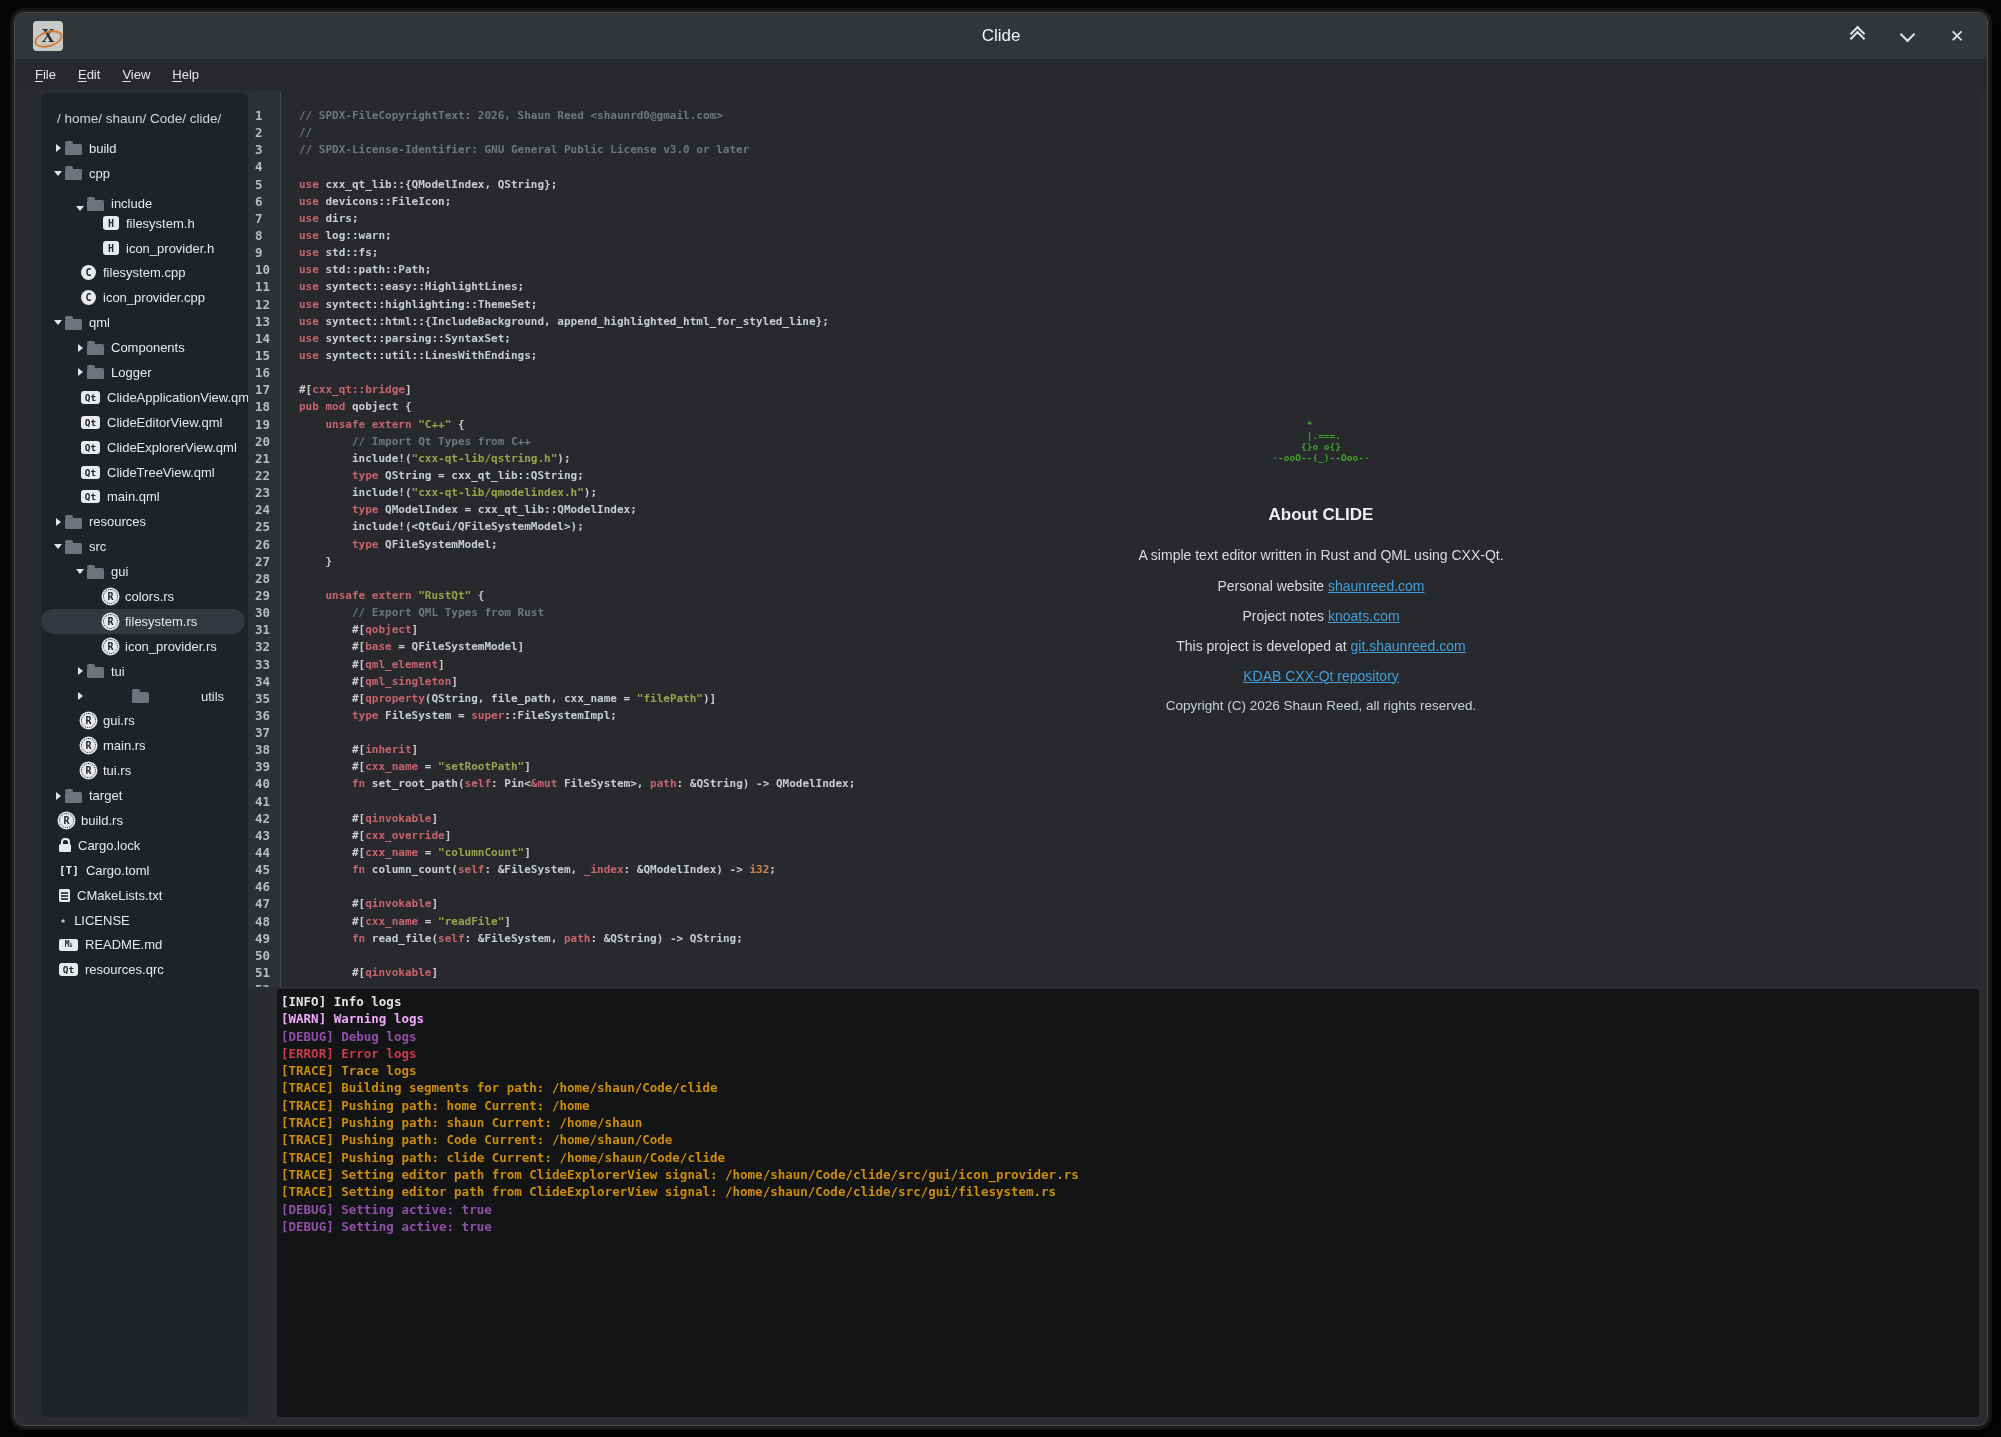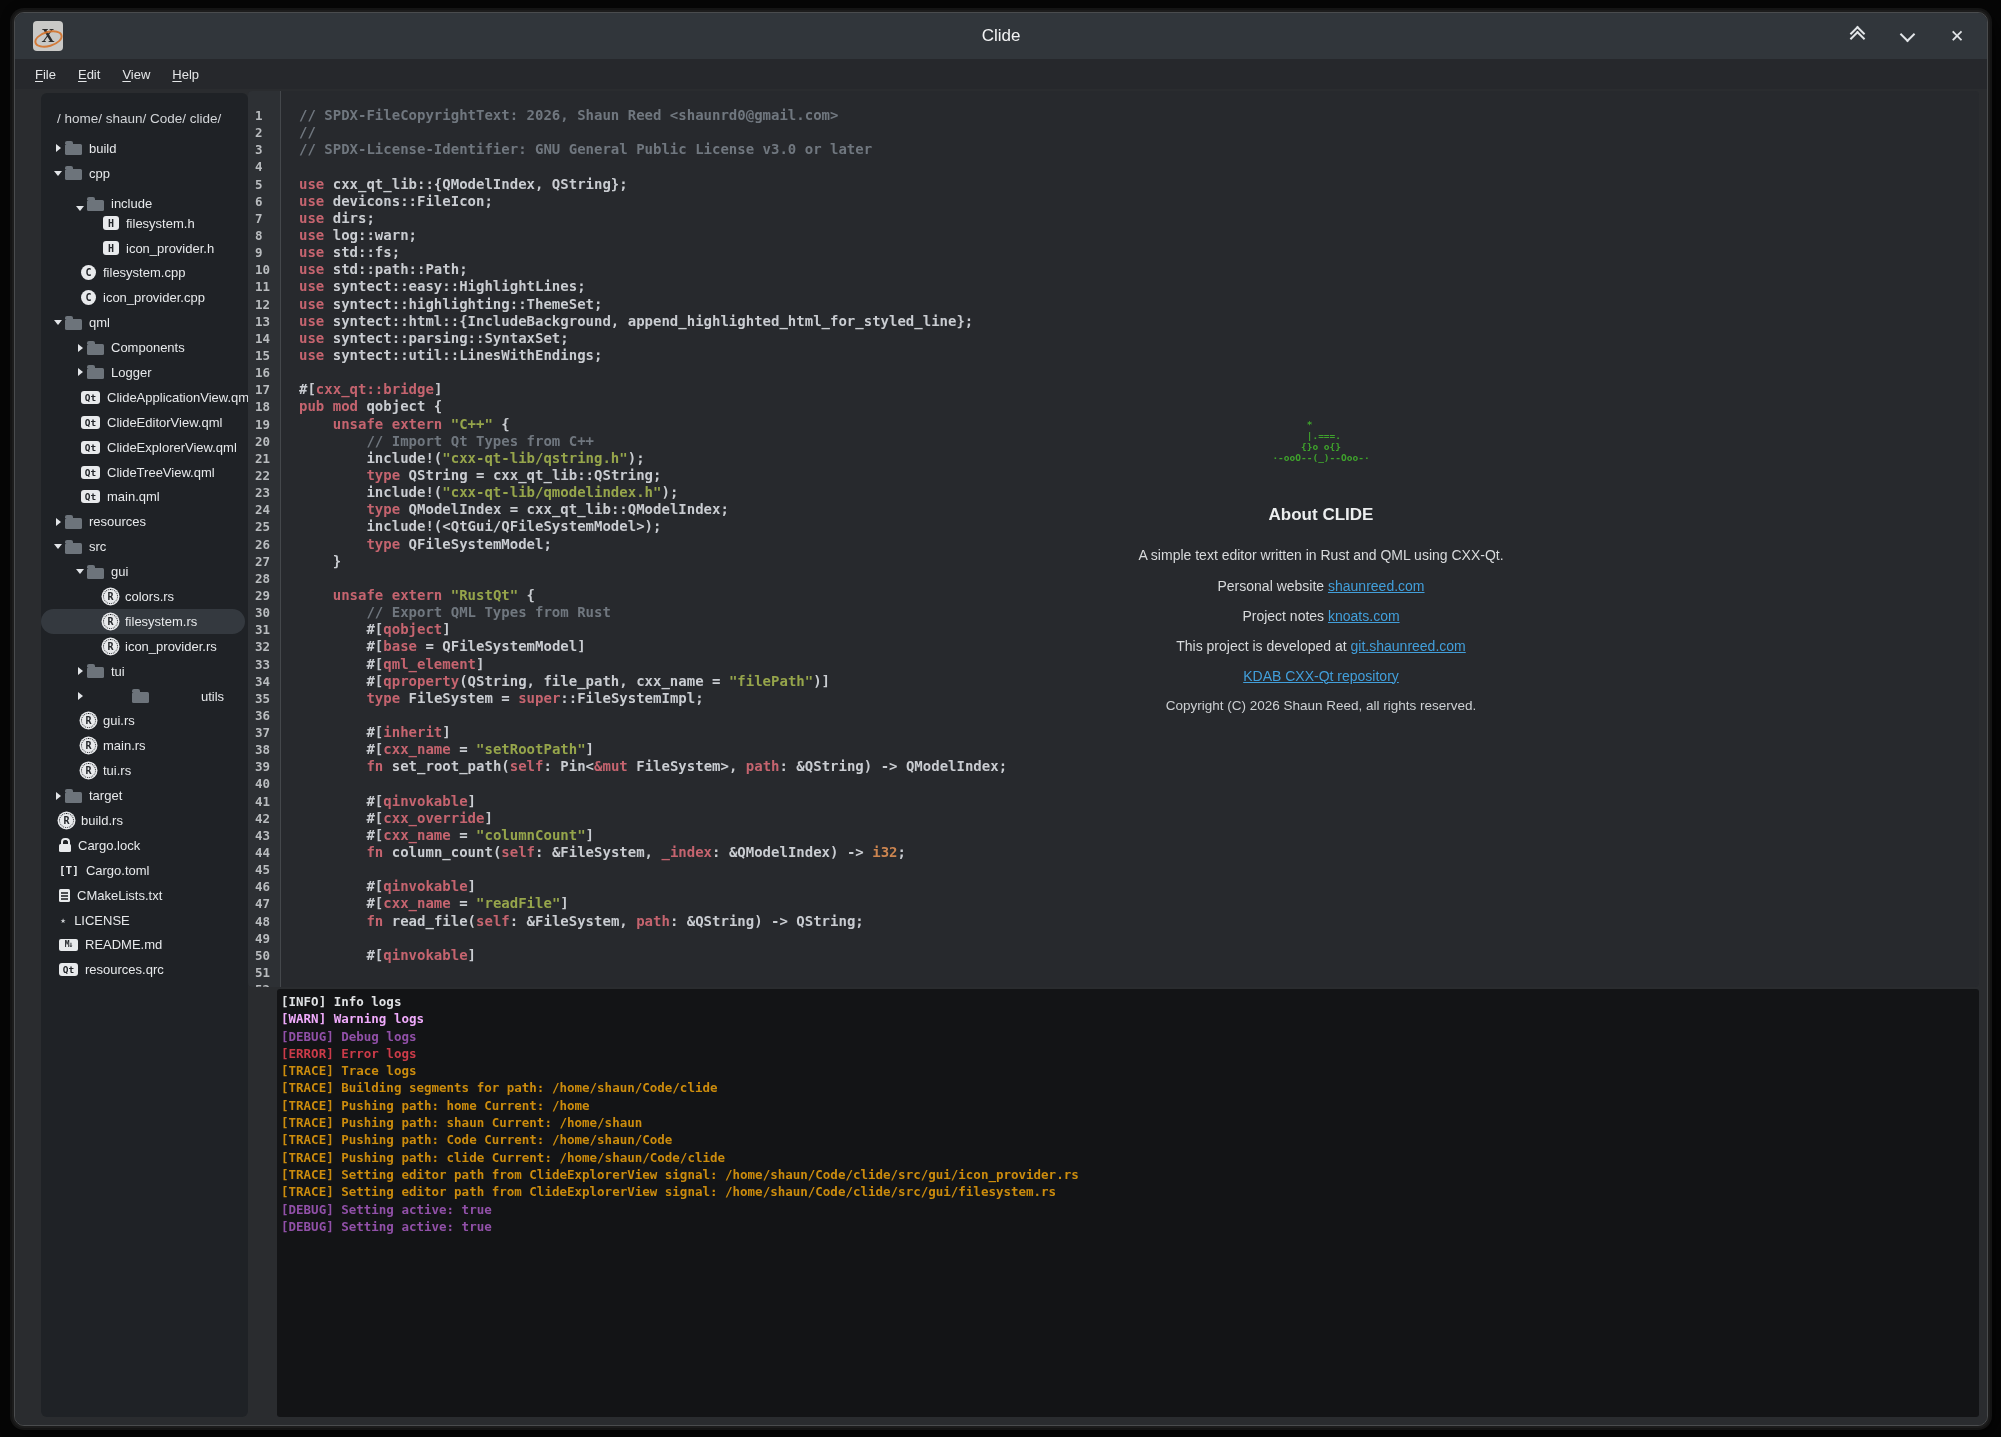--- a/index.html
+++ b/index.html
@@ -55,21 +55,21 @@
   .fic-lock::before{content:"";position:absolute;left:1.5px;top:-6px;width:5px;height:6px;border:2px solid #e8eaec;border-bottom:none;border-radius:4px 4px 0 0;}
   .fic-doc{width:11px;height:13px;background:#e8eaec;border-radius:1.5px;position:relative;}
   .fic-doc::before{content:"";position:absolute;left:2px;top:3.5px;width:7px;height:1.5px;background:#4a4d50;box-shadow:0 3px 0 #4a4d50,0 6px 0 #4a4d50;}
   
   .editor{position:absolute;left:233px;top:2px;right:8px;height:896px;background:#27292d;display:flex;overflow:hidden;border-radius:4px;}
   .gutter{width:32px;background:#2d3034;padding-top:16px;flex:0 0 32px;}
   .ln{height:17.15px;line-height:17.15px;font-family:"DejaVu Sans Mono",monospace;font-weight:600;
       font-size:12.5px;color:#b9bcbf;padding-left:7px;}
   .code{flex:1;border-left:1px solid #44474b;padding:16px 0 0 18px;position:relative;overflow:hidden;}
   .cl{height:17.15px;line-height:17.15px;font-family:"DejaVu Sans Mono",monospace;font-weight:600;
-      font-size:14px;white-space:pre;color:#c9ccd1;}
+      font-size:11px;white-space:pre;color:#c9ccd1;}
   .tok-p{color:#c9ccd1;} .tok-k{color:#c5646f;} .tok-s{color:#96a54b;}
   .tok-c{color:#70777f;} .tok-n{color:#cc8550;}
   
   .about{position:absolute;left:818px;top:318px;width:510px;text-align:center;}
   .ascii{display:inline-block;text-align:left;font-family:"DejaVu Sans Mono",monospace;font-size:9.5px;
          line-height:11px;color:#3fa32c;white-space:pre;margin-bottom:42px;font-weight:600;}
   .about-title{font-size:17px;font-weight:bold;color:#eceeef;margin-bottom:22px;}
   .about-desc{font-size:14px;color:#d8dadc;margin-bottom:15px;}
   .about-row{font-size:14px;color:#d8dadc;margin-bottom:14px;}
   .link{color:#429fdb;text-decoration:underline;cursor:pointer;}
@@ -374,20 +374,21 @@
             <div class="cl"><span class="tok-p">        </span><span class="tok-k">type </span><span class="tok-p">QModelIndex = cxx_qt_lib::QModelIndex;</span></div>
             <div class="cl"><span class="tok-p">        include!(&lt;QtGui/QFileSystemModel&gt;);</span></div>
             <div class="cl"><span class="tok-p">        </span><span class="tok-k">type </span><span class="tok-p">QFileSystemModel;</span></div>
             <div class="cl"><span class="tok-p">    }</span></div>
             <div class="cl"></div>
             <div class="cl"><span class="tok-p">    </span><span class="tok-k">unsafe extern </span><span class="tok-s">"RustQt"</span><span class="tok-p"> {</span></div>
             <div class="cl"><span class="tok-c">        // Export QML Types from Rust</span></div>
             <div class="cl"><span class="tok-p">        #[</span><span class="tok-k">qobject</span><span class="tok-p">]</span></div>
             <div class="cl"><span class="tok-p">        #[</span><span class="tok-k">base</span><span class="tok-p"> = QFileSystemModel]</span></div>
             <div class="cl"><span class="tok-p">        #[</span><span class="tok-k">qml_element</span><span class="tok-p">]</span></div>
+            <div class="cl"><span class="tok-p">        #[</span><span class="tok-k">qml_singleton</span><span class="tok-p">]</span></div>
             <div class="cl"><span class="tok-p">        #[</span><span class="tok-k">qproperty</span><span class="tok-p">(QString, file_path, cxx_name = </span><span class="tok-s">"filePath"</span><span class="tok-p">)]</span></div>
             <div class="cl"><span class="tok-p">        </span><span class="tok-k">type </span><span class="tok-p">FileSystem = </span><span class="tok-k">super</span><span class="tok-p">::FileSystemImpl;</span></div>
             <div class="cl"></div>
             <div class="cl"><span class="tok-p">        #[</span><span class="tok-k">inherit</span><span class="tok-p">]</span></div>
             <div class="cl"><span class="tok-p">        #[</span><span class="tok-k">cxx_name</span><span class="tok-p"> = </span><span class="tok-s">"setRootPath"</span><span class="tok-p">]</span></div>
             <div class="cl"><span class="tok-p">        </span><span class="tok-k">fn </span><span class="tok-p">set_root_path(</span><span class="tok-k">self</span><span class="tok-p">: Pin&lt;</span><span class="tok-k">&amp;mut </span><span class="tok-p">FileSystem&gt;, </span><span class="tok-k">path</span><span class="tok-p">: &amp;QString) -&gt; QModelIndex;</span></div>
             <div class="cl"></div>
             <div class="cl"><span class="tok-p">        #[</span><span class="tok-k">qinvokable</span><span class="tok-p">]</span></div>
             <div class="cl"><span class="tok-p">        #[</span><span class="tok-k">cxx_override</span><span class="tok-p">]</span></div>
             <div class="cl"><span class="tok-p">        #[</span><span class="tok-k">cxx_name</span><span class="tok-p"> = </span><span class="tok-s">"columnCount"</span><span class="tok-p">]</span></div>

